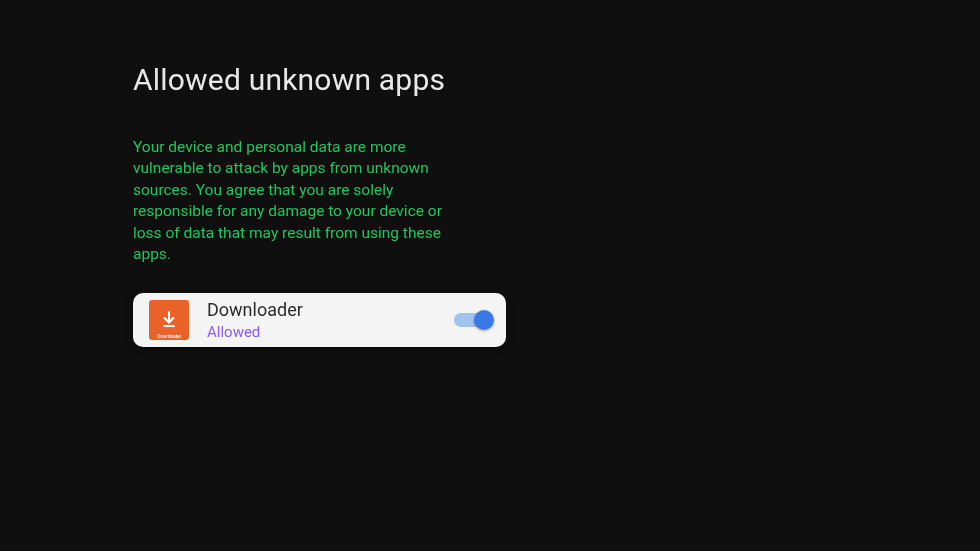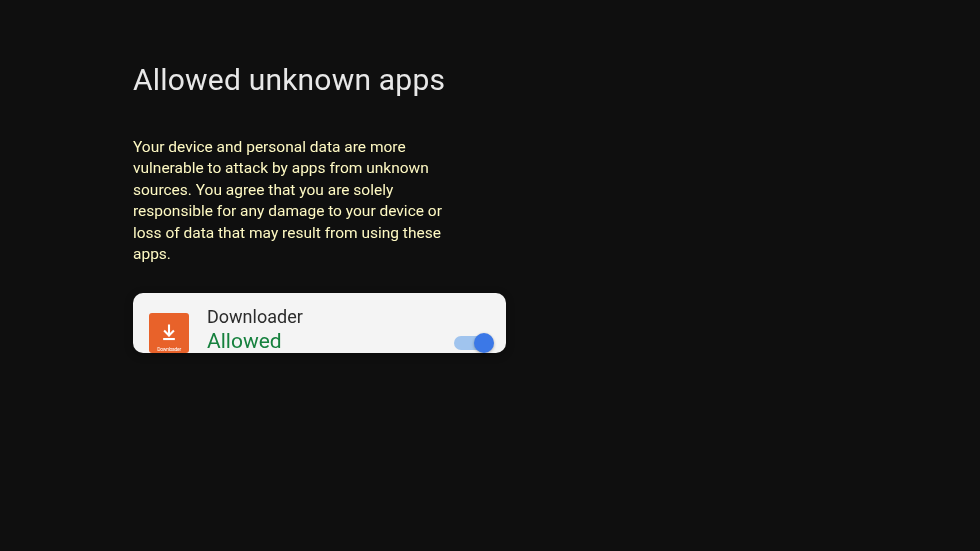--- a/index.html
+++ b/index.html
@@ -18,34 +18,34 @@
       padding: 62px 0 0 133px;
     }
     .page-title {
       color: #e8e8e8;
       font-size: 30px;
       font-weight: 400;
       letter-spacing: 0.2px;
       margin-bottom: 40px;
     }
     .description {
-      color: #fef9c3;
+      color: #22c55e;
       font-size: 15.5px;
       line-height: 1.38;
       max-width: 327px;
       margin-bottom: 28px;
       font-weight: 400;
     }
     .app-card {
       background: #f4f4f4;
       border-radius: 10px;
       width: 373px;
-      height: 60px;
+      height: 54px;
       display: flex;
-      align-items: flex-end;
+      align-items: center;
       padding: 0 12px 0 16px;
       box-shadow: 0 2px 8px rgba(0,0,0,0.3);
     }
     .app-icon {
       width: 40px;
       height: 40px;
       background: #e8622a;
       border-radius: 3px;
       display: flex;
       flex-direction: column;
@@ -69,22 +69,22 @@
       flex: 1;
       margin-left: 18px;
     }
     .app-name {
       color: #2c2c2c;
       font-size: 18px;
       font-weight: 400;
       line-height: 1.2;
     }
     .app-status {
-      color: #15803d;
-      font-size: 21px;
+      color: #8b5cf6;
+      font-size: 15px;
       font-weight: 400;
       margin-top: 2px;
     }
     .toggle {
       width: 40px;
       height: 20px;
       position: relative;
       flex-shrink: 0;
     }
     .toggle-track {

